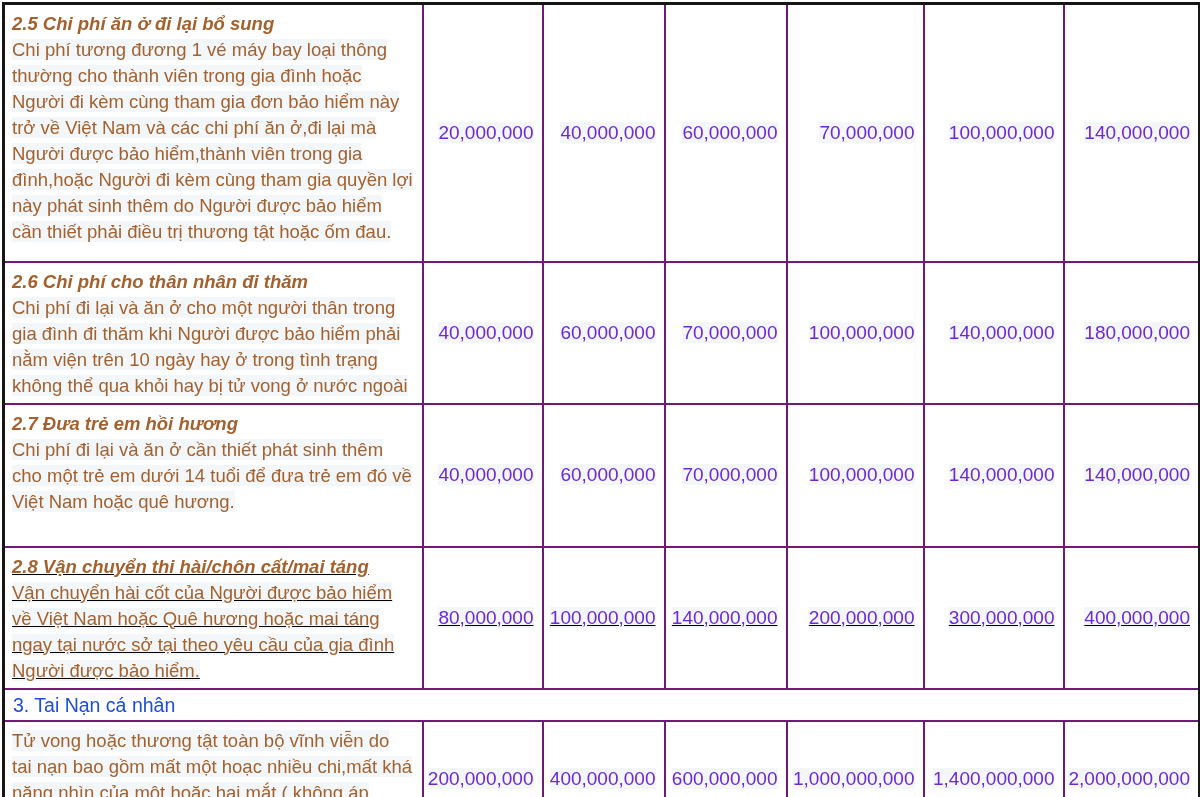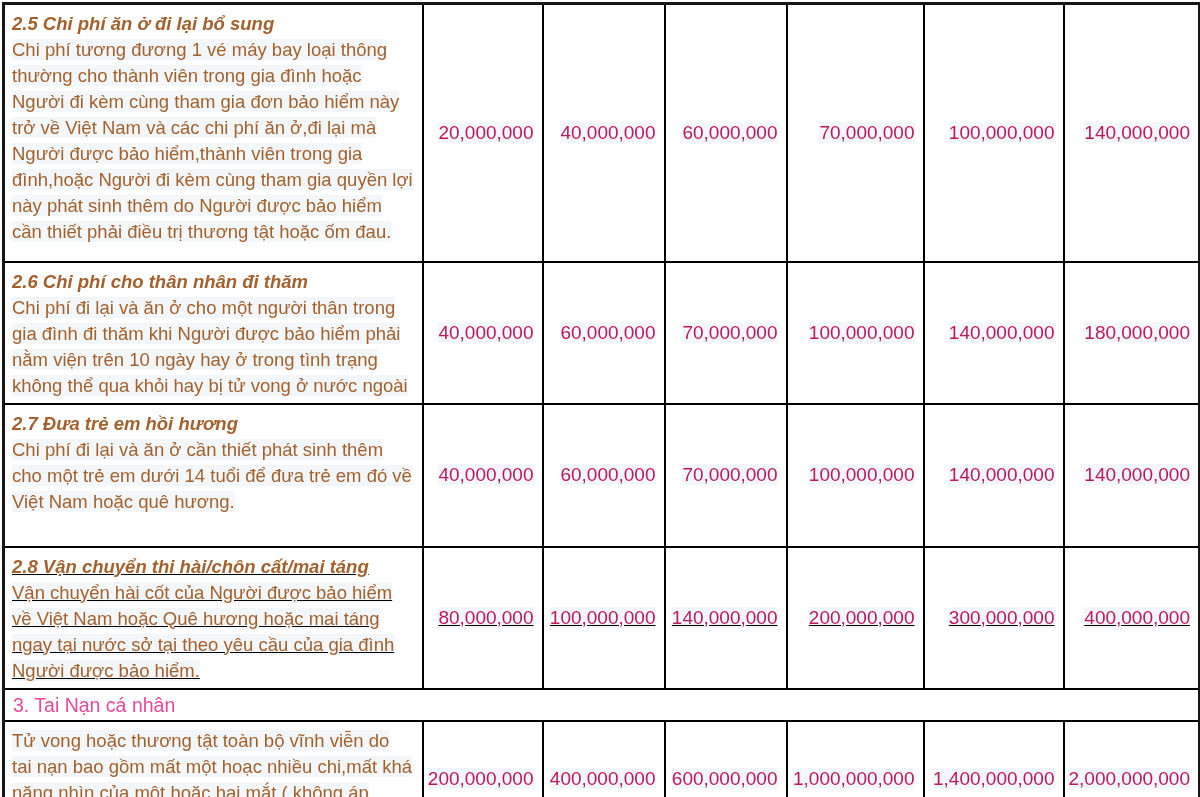--- a/index.html
+++ b/index.html
@@ -9,21 +9,21 @@
     position:relative;overflow:hidden;
   }
   .page{position:relative;width:1200px;height:797px;background:#fff;}
 
   table.benefits{
     position:absolute;left:2px;top:2px;width:1196px;
     border-collapse:collapse;table-layout:fixed;
     border:3px solid #161616;
   }
   table.benefits td{
-    border:2px solid #000000;
+    border:2px solid #701a75;
     overflow:hidden;
   }
   td.desc{
     vertical-align:top;
     padding:6px 8px 4px 7px;
     color:#a4612d;
     font-size:18.5px;
     line-height:26px;
   }
   td.desc .h{
@@ -33,28 +33,28 @@
   }
   .hl{
     background:#f3f7fa;
     box-decoration-break:clone;
     -webkit-box-decoration-break:clone;
   }
   td.num{
     vertical-align:middle;
     text-align:right;
     padding:0 8px 0 3px;
-    color:#be185d;
+    color:#6d28d9;
     font-size:19px;
     white-space:nowrap;
   }
   td.section-cell{
     vertical-align:middle;
     padding:2px 8px;
-    color:#ec4899;
+    color:#1d4ed8;
     font-size:19.5px;
     line-height:26px;
   }
   tr.r25{height:258px;}
   tr.r26{height:133px;margin-top:36px;}
   tr.r27{height:143px;}
   tr.r28{height:140px;text-decoration:underline;}
   tr.rsec{height:31px;}
   tr.rpa{height:107px;}
 

